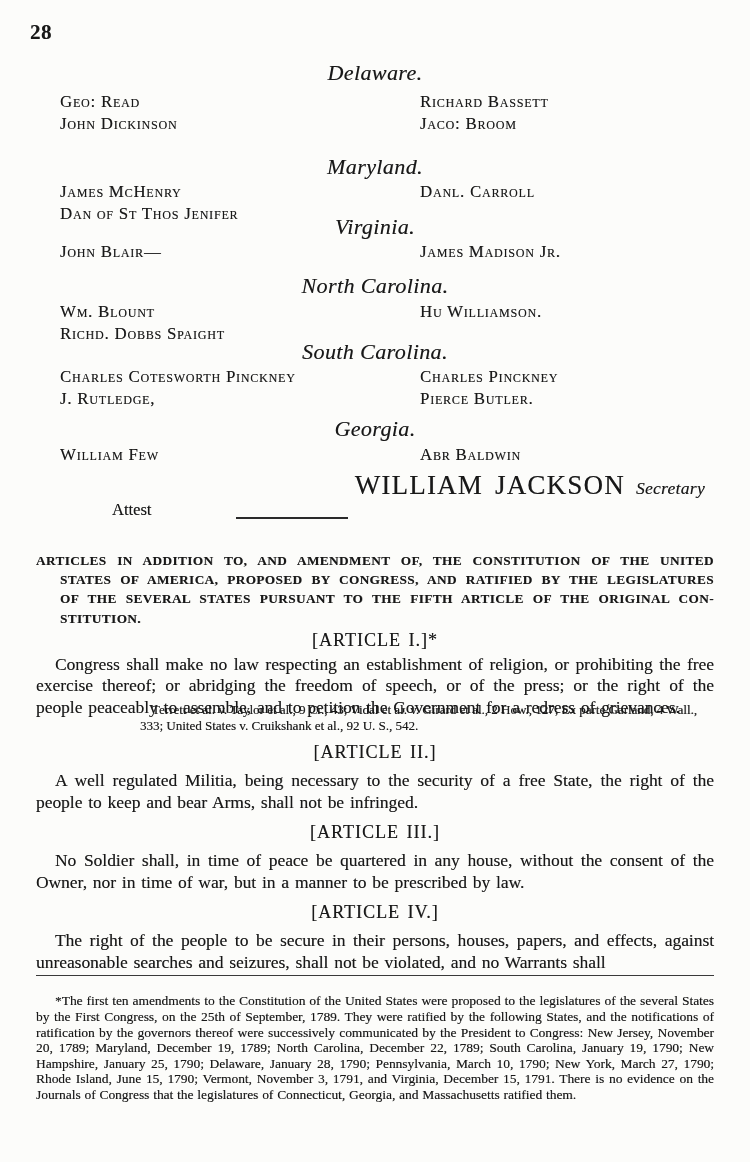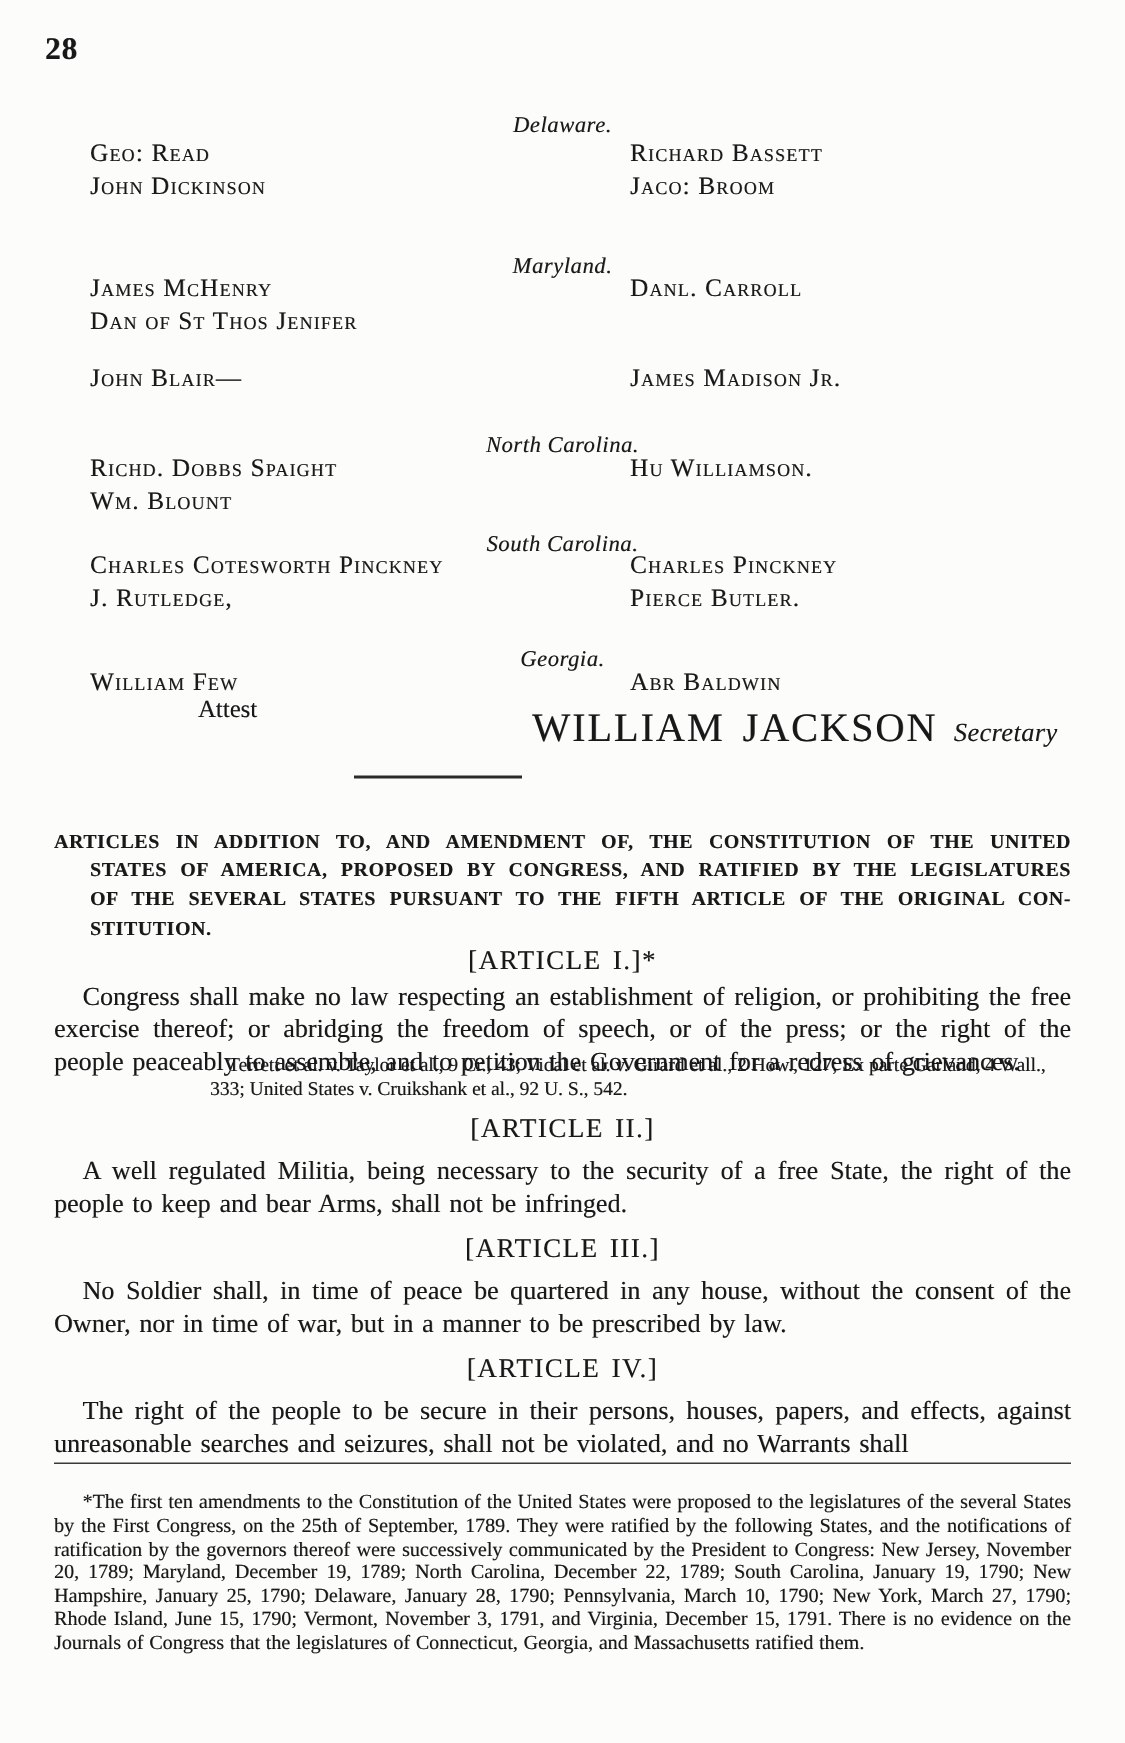--- a/index.html
+++ b/index.html
@@ -22,32 +22,32 @@
   
   .running-header{position:absolute;top:18px;left:36px;right:36px;height:28px;}
   .pageno{position:absolute;left:-6px;top:2px;font-size:21px;font-weight:bold;letter-spacing:.5px;}
   .running-title{
     margin:0;text-align:center;font-size:18.5px;font-weight:bold;
     letter-spacing:1.4px;word-spacing:5px;padding-left:14px;
   }
   
   .signatures{position:absolute;top:0;left:0;width:750px;height:540px;}
   .state-heading{
-    position:absolute;left:0;right:0;margin:16px;text-align:center;
-    font-style:italic;font-weight:normal;font-size:15px;letter-spacing:.4px;
+    position:absolute;left:0;right:0;margin:0;text-align:center;
+    font-style:italic;font-weight:normal;font-size:22px;letter-spacing:.4px;
   }
   .names{position:absolute;left:0;width:750px;}
   .col-l{position:absolute;left:60px;top:0;}
   .col-r{position:absolute;left:420px;top:0;}
   .name{
     display:block;font-variant:small-caps;font-size:16.8px;line-height:21.5px;
     letter-spacing:.8px;white-space:nowrap;
   }
   .attest-label{
-    position:absolute;left:112px;top:463px;font-size:16.5px;margin-left:20px;
+    position:absolute;left:112px;top:500px;font-size:16.5px;
   }
   .jackson{position:absolute;right:45px;top:470px;white-space:nowrap;}
   .jackson .sec-name{font-size:27px;letter-spacing:1.2px;word-spacing:4px;}
   .jackson .sec-title{font-size:17.5px;font-style:italic;letter-spacing:.3px;margin-left:7px;}
   .divider{
     position:absolute;top:517px;left:236px;width:112px;height:0;
     border-top:2.2px solid #2a2a2a;
   }
   
   .flow{position:absolute;top:540px;left:36px;width:678px;}
@@ -112,33 +112,34 @@
       <h2 class="state-heading" style="top: 154px;">Maryland.</h2>
       <div class="names" style="top: 181px;">
         <div class="col-l">
           <span class="name">James McHenry</span>
           <span class="name">Dan of St Thos Jenifer</span>
         </div>
         <div class="col-r">
           <span class="name">Danl. Carroll</span>
         </div>
       </div>
+      <h2 class="state-heading" style="top: 214px;">Virginia.</h2>
       <div class="names" style="top: 241px;">
         <div class="col-l">
           <span class="name">John Blair—</span>
         </div>
         <div class="col-r">
           <span class="name">James Madison Jr.</span>
         </div>
       </div>
       <h2 class="state-heading" style="top: 273px;">North Carolina.</h2>
       <div class="names" style="top: 301px;">
         <div class="col-l">
+          <span class="name">Wm. Blount</span>
           <span class="name">Richd. Dobbs Spaight</span>
-          <span class="name">Wm. Blount</span>
         </div>
         <div class="col-r">
           <span class="name">Hu Williamson.</span>
         </div>
       </div>
       <h2 class="state-heading" style="top: 339px;">South Carolina.</h2>
       <div class="names" style="top: 366px;">
         <div class="col-l">
           <span class="name">Charles Cotesworth Pinckney</span>
           <span class="name">J. Rutledge,</span>

